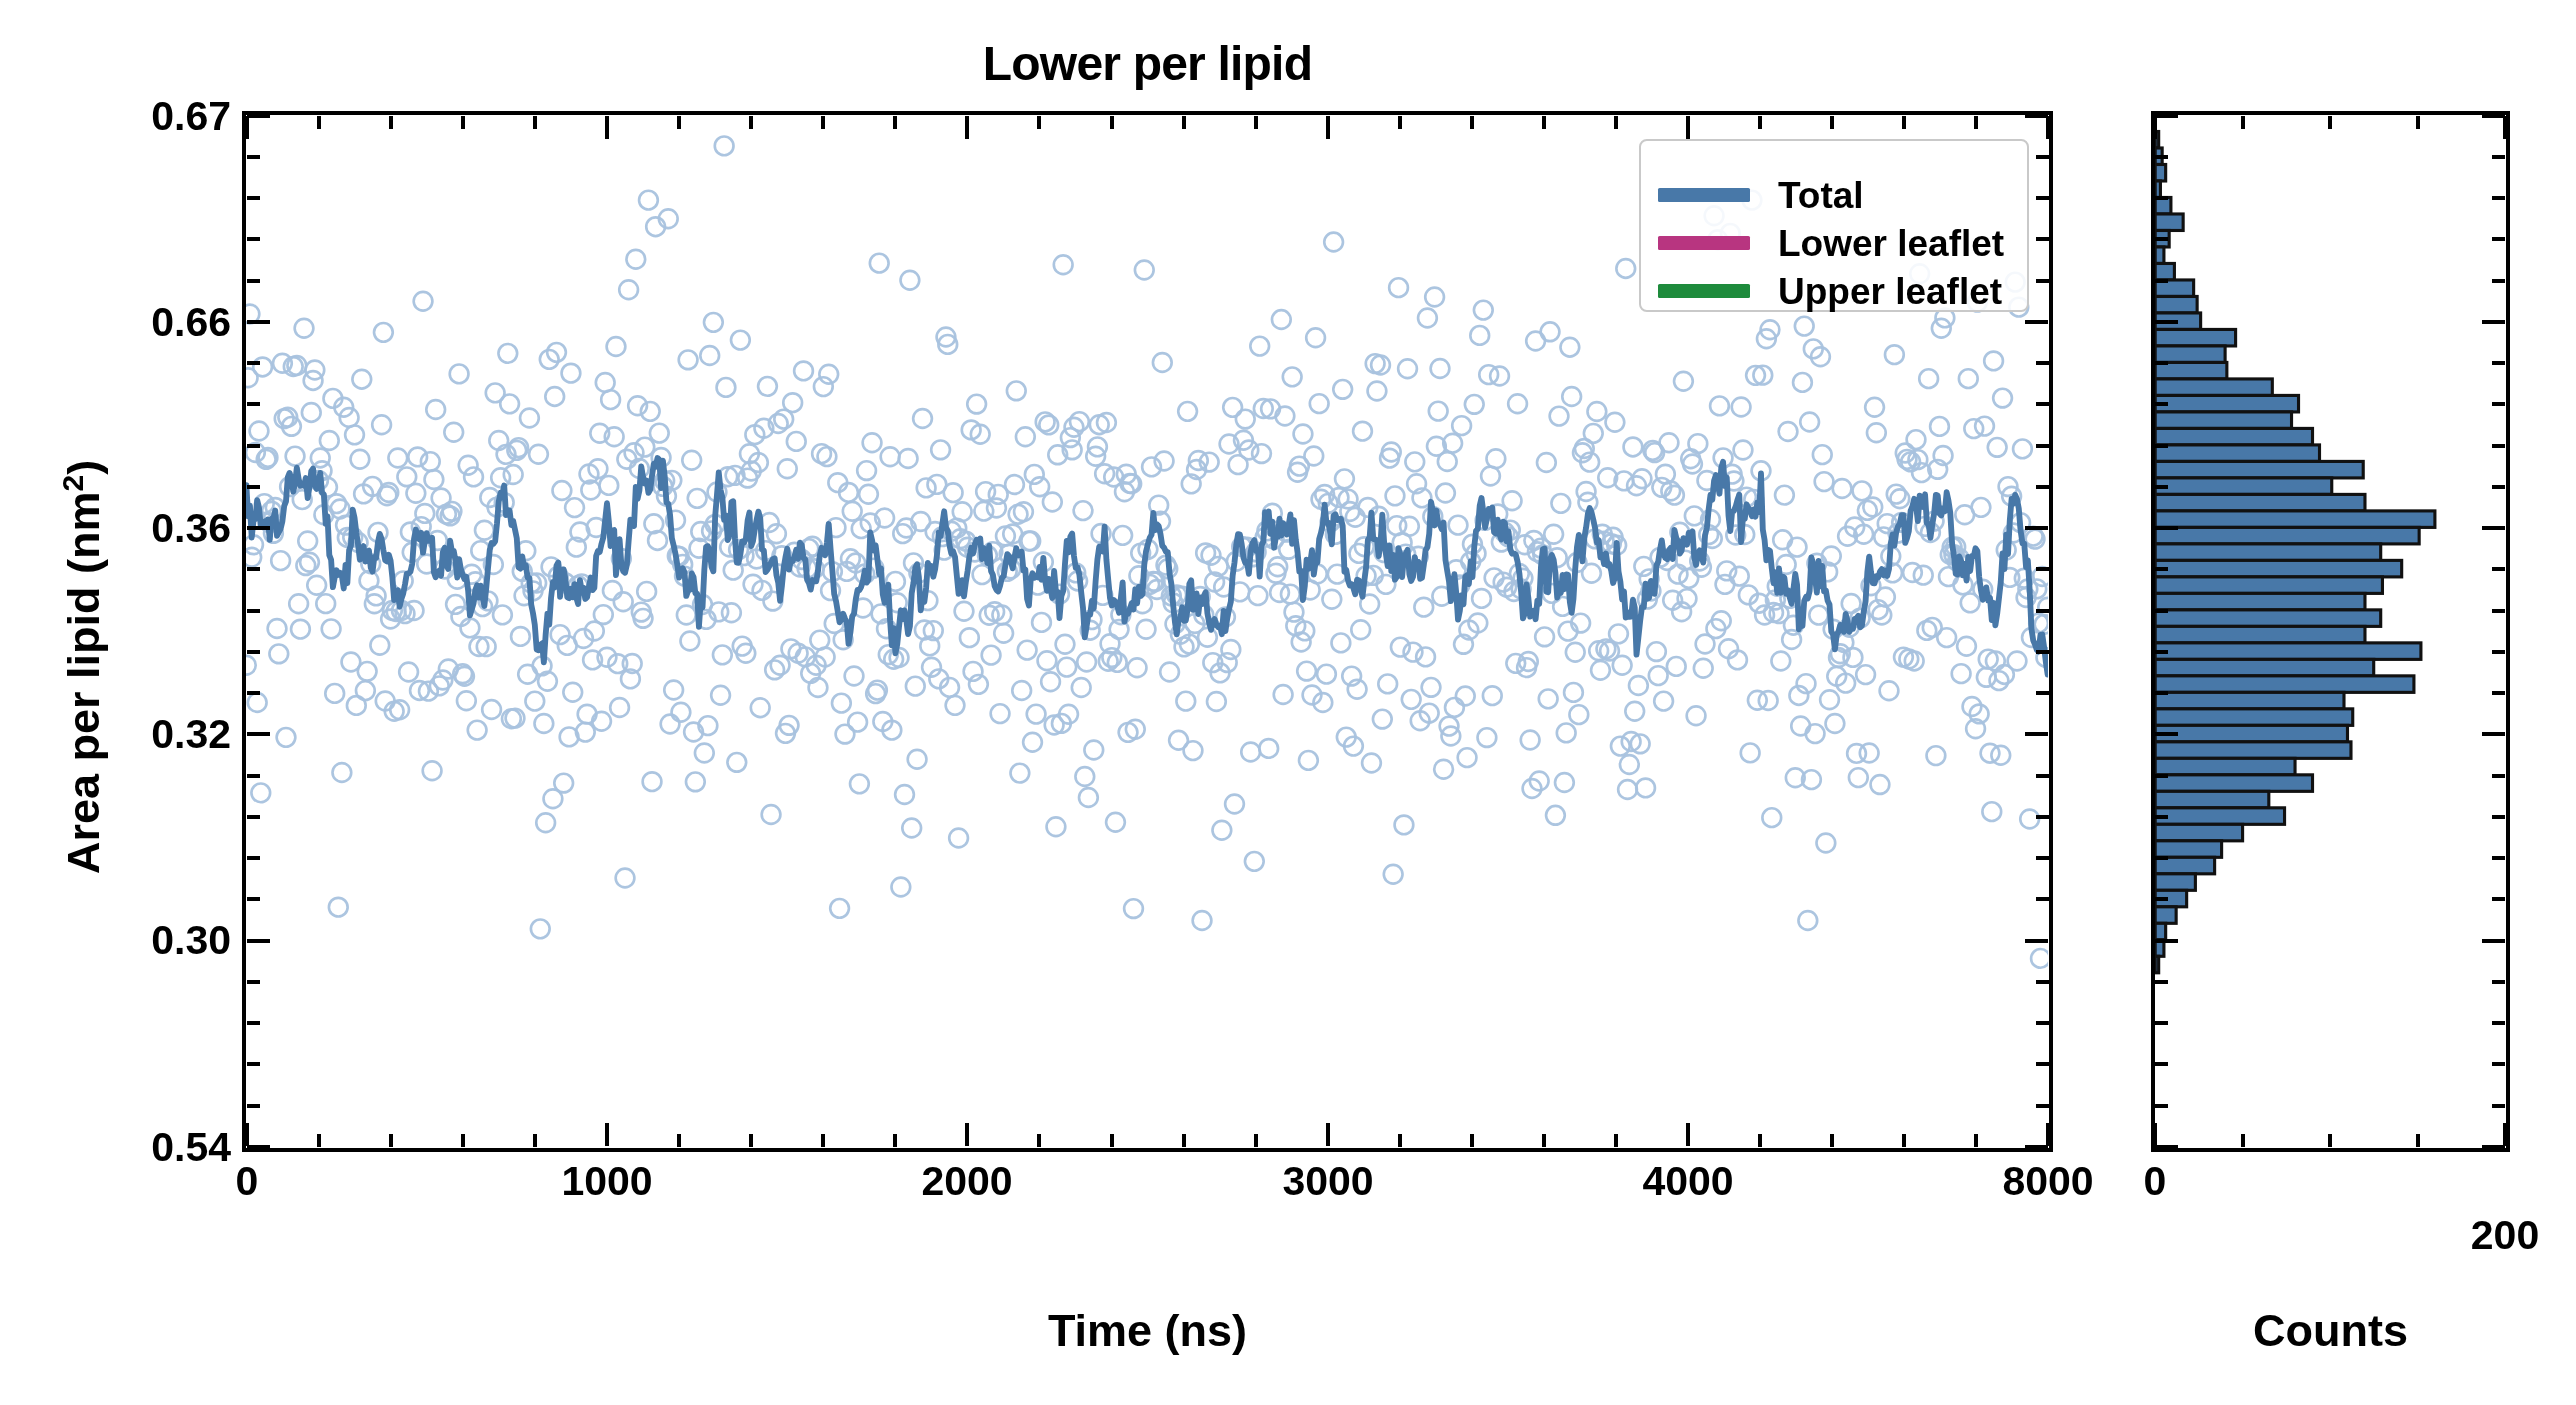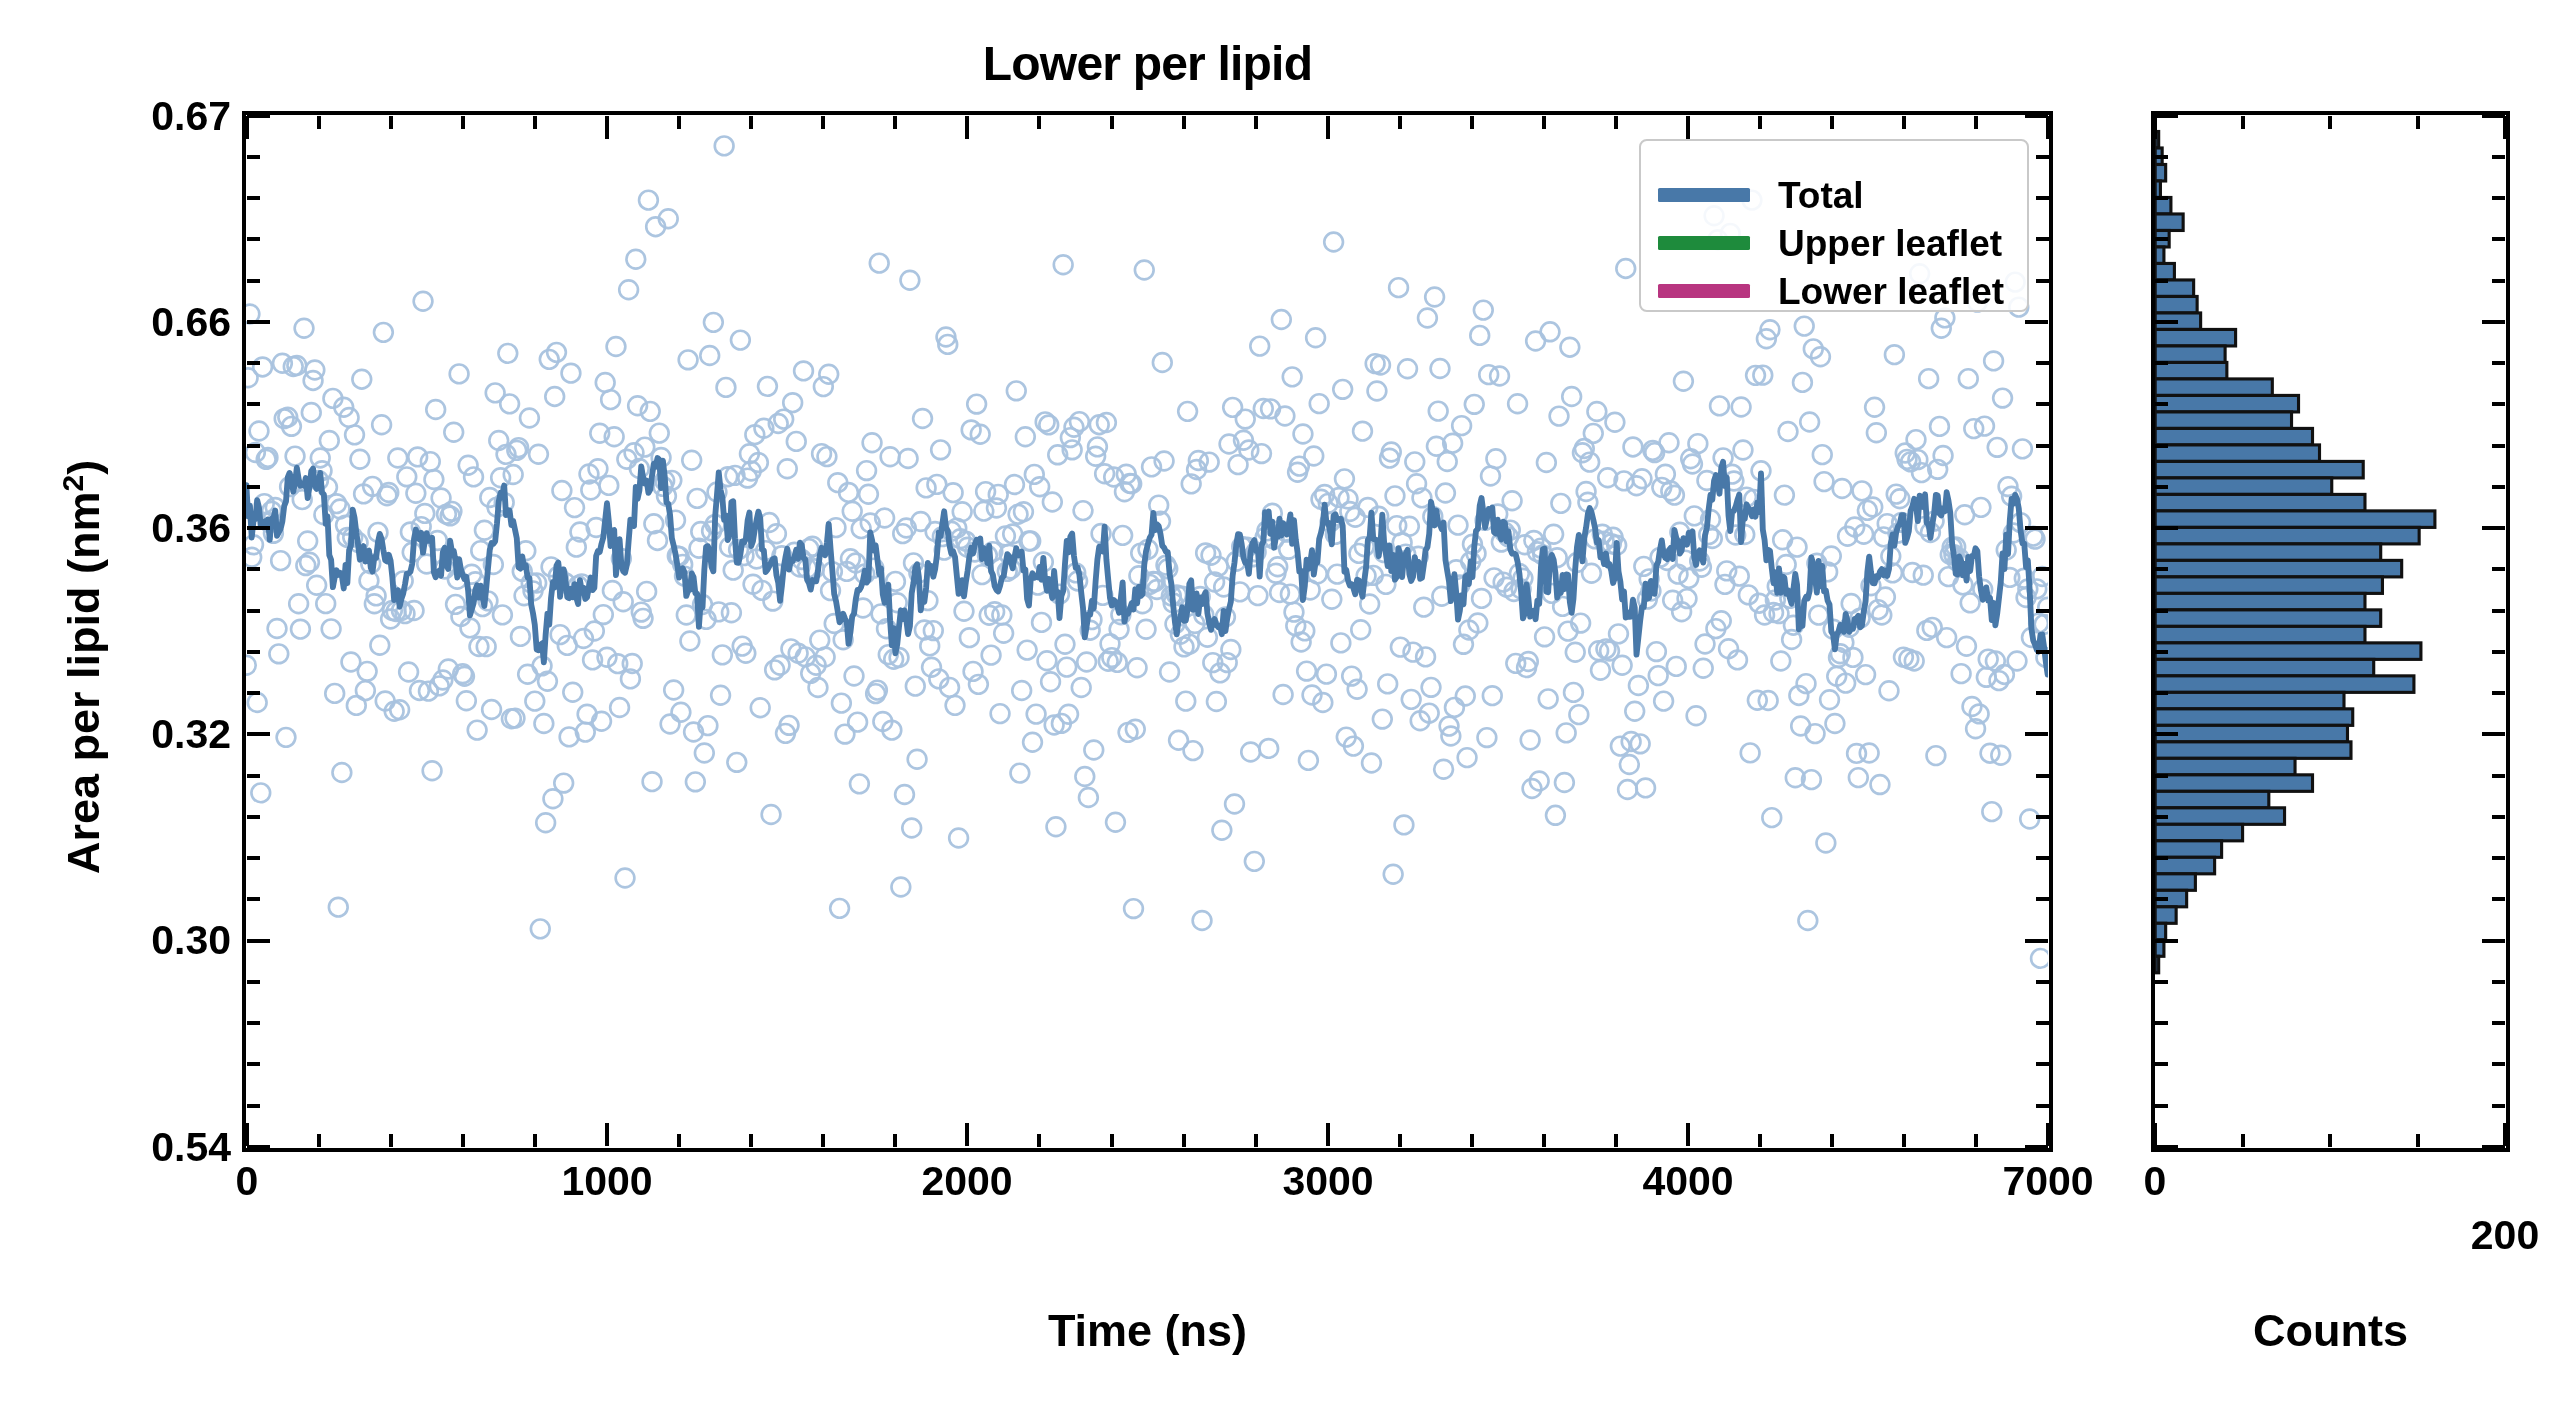--- a/index.html
+++ b/index.html
@@ -1138,26 +1138,26 @@
         <rect x="0" y="1077.94" width="4.48" height="21.14" fill="#4878a8" stroke="#111111" stroke-width="4"></rect>
       </svg>
   </div>
 
   <div id="legend">
     <div class="legrow">
       <span class="legswatch" style="background: rgb(72, 120, 168);"></span>
       <span class="legtext">Total</span>
     </div>
     <div class="legrow">
+      <span class="legswatch" style="background: rgb(184, 53, 128);"></span>
+      <span class="legtext">Lower leaflet</span>
+    </div>
+    <div class="legrow">
       <span class="legswatch" style="background: rgb(30, 139, 60);"></span>
       <span class="legtext">Upper leaflet</span>
-    </div>
-    <div class="legrow">
-      <span class="legswatch" style="background: rgb(184, 53, 128);"></span>
-      <span class="legtext">Lower leaflet</span>
     </div>
   </div>
 
   <div class="axtitle" id="xlabel" style="left:242px;top:1305px;width:1811px;text-align:center;">Time (ns)</div>
 
   <div class="axtitle" id="ylabel">
     <span>Area per lipid (nm</span><sup>2</sup><span>)</span>
   </div>
 
   <div class="axtitle" id="histxlabel" style="left:2151px;top:1305px;width:359px;text-align:center;">Counts</div>
@@ -1231,21 +1231,21 @@
       <div class="tk" style="left: 965px; top: 116px; width: 3.9px; height: 23.4px;"></div>
       <div class="xlab" style="left: 967px; top: 1158px;">2000</div>
       <div class="tk" style="left: 1326px; top: 1123px; width: 3.9px; height: 23.4px;"></div>
       <div class="tk" style="left: 1326px; top: 116px; width: 3.9px; height: 23.4px;"></div>
       <div class="xlab" style="left: 1328px; top: 1158px;">3000</div>
       <div class="tk" style="left: 1686px; top: 1123px; width: 3.9px; height: 23.4px;"></div>
       <div class="tk" style="left: 1686px; top: 116px; width: 3.9px; height: 23.4px;"></div>
       <div class="xlab" style="left: 1688px; top: 1158px;">4000</div>
       <div class="tk" style="left: 2046px; top: 1123px; width: 3.9px; height: 23.4px;"></div>
       <div class="tk" style="left: 2046px; top: 116px; width: 3.9px; height: 23.4px;"></div>
-      <div class="xlab" style="left: 2048px; top: 1158px;">7000</div>
+      <div class="xlab" style="left: 2048px; top: 1158px;">8000</div>
       <div class="tk" style="left: 317px; top: 1134px; width: 3.9px; height: 12.5px;"></div>
       <div class="tk" style="left: 317px; top: 116px; width: 3.9px; height: 12.5px;"></div>
       <div class="tk" style="left: 389px; top: 1134px; width: 3.9px; height: 12.5px;"></div>
       <div class="tk" style="left: 389px; top: 116px; width: 3.9px; height: 12.5px;"></div>
       <div class="tk" style="left: 461px; top: 1134px; width: 3.9px; height: 12.5px;"></div>
       <div class="tk" style="left: 461px; top: 116px; width: 3.9px; height: 12.5px;"></div>
       <div class="tk" style="left: 533px; top: 1134px; width: 3.9px; height: 12.5px;"></div>
       <div class="tk" style="left: 533px; top: 116px; width: 3.9px; height: 12.5px;"></div>
       <div class="tk" style="left: 677px; top: 1134px; width: 3.9px; height: 12.5px;"></div>
       <div class="tk" style="left: 677px; top: 116px; width: 3.9px; height: 12.5px;"></div>

